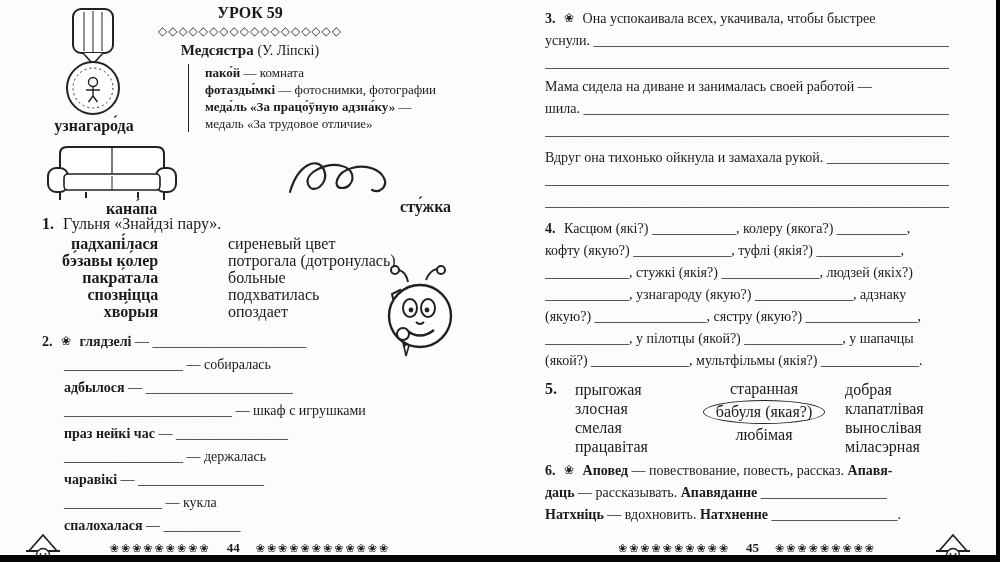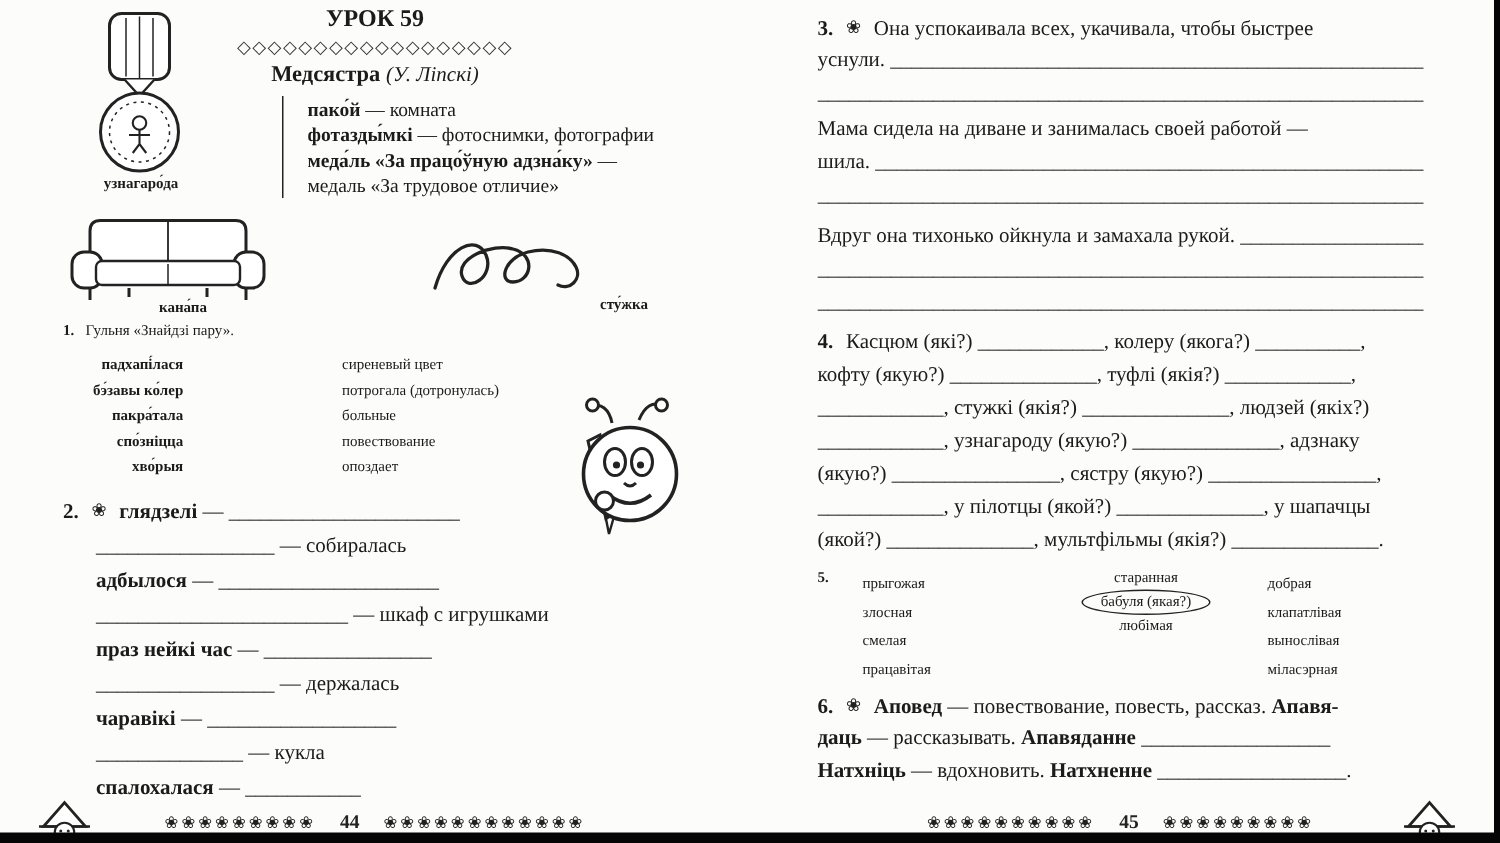--- a/index.html
+++ b/index.html
@@ -1,22 +1,22 @@
 <!DOCTYPE html>
 <html><head>
 <meta charset="utf-8">
 <style>
   html,body{margin:0;padding:0;background:#e8e8e8;}
   .screen{position:relative;width:1000px;height:562px;background:#fcfcfb;overflow:hidden;
           font-family:"Liberation Serif","DejaVu Serif",serif;color:#1b1b1b;}
   .abs{position:absolute;}
   .b{font-weight:700;text-align:right;}
-  .i{font-style:italic;}
+  .i{}
   .fs13{font-size:13px;}
-  .fs14{font-size:10px;}
+  .fs14{font-size:16px;}
   .ex-num{font-weight:700;margin-right:5px;}
   .flower{font-size:12px;margin-right:5px;position:relative;top:-1px;color:#222;}
   .ex2-line{height:23px;line-height:23px;font-size:14px;white-space:nowrap;overflow:hidden;}
   .rp-line{height:22px;line-height:22px;font-size:14px;white-space:nowrap;overflow:hidden;width:404px;}
   .vline{line-height:17px;}
   .footer{display:flex;align-items:center;justify-content:center;gap:16px;font-size:11px;color:#222;letter-spacing:2px;}
   .page-num{font-size:13px;font-weight:700;letter-spacing:0;}
   .oval{display:inline-block;border:1.5px solid #222;border-radius:50%;padding:2px 12px;}
   .bar{position:absolute;background:#050505;}
   svg{display:block;}
@@ -85,21 +85,21 @@
       <div>падхапі́лася</div>
       <div>бэ́завы ко́лер</div>
       <div>пакра́тала</div>
       <div>спо́зніцца</div>
       <div>хво́рыя</div>
     </div>
     <div class="abs fs14" style="left:228px;top:235px;line-height:17px;">
       <div>сиреневый цвет</div>
       <div>потрогала (дотронулась)</div>
       <div>больные</div>
-      <div>повествование</div>
+      <div>подхватилась</div>
       <div>опоздает</div>
     </div>
 
     <div class="abs" style="left:42px;top:330px;width:332px;">
       <div class="ex2-line">
         <span class="ex-num">2.</span>
         <span class="flower">❀</span>
         <span class="b">глядзелі</span><span> — ______________________</span>
       </div>
       <div class="ex2-line" style="padding-left:22px;"><span class="b"></span><span>_________________ — собиралась</span></div>

